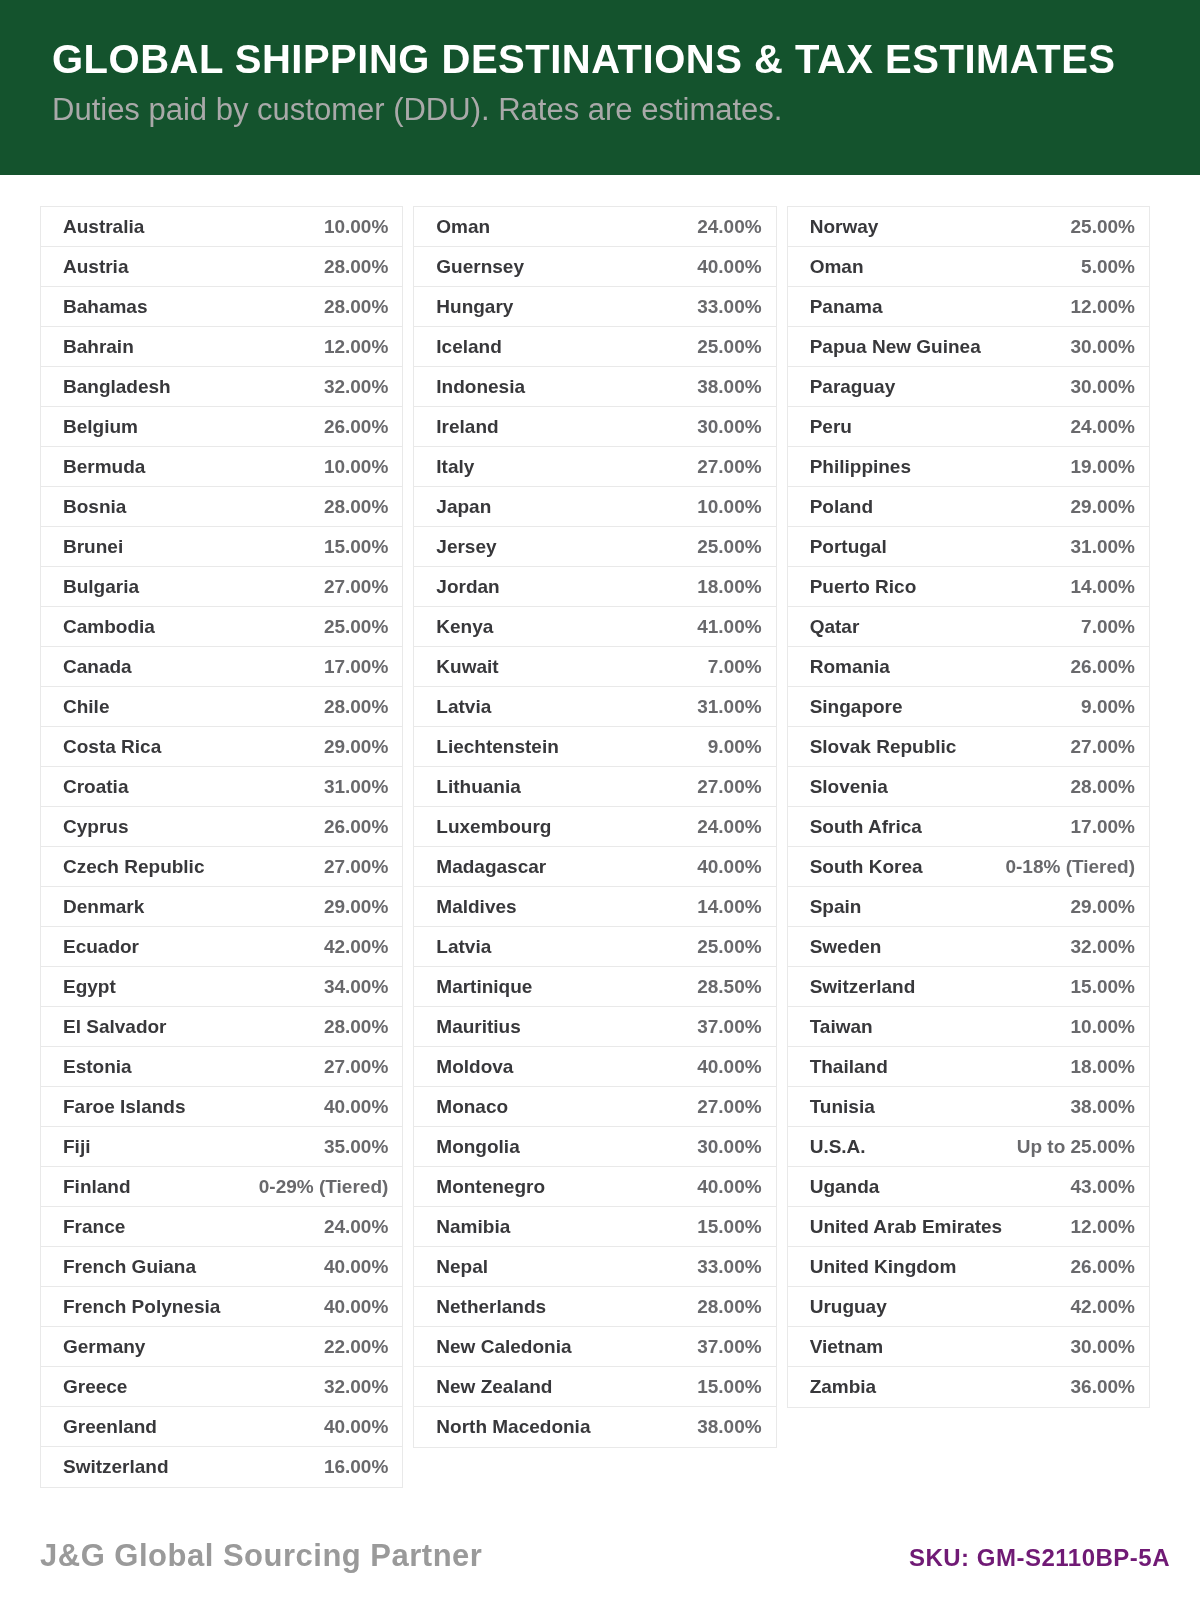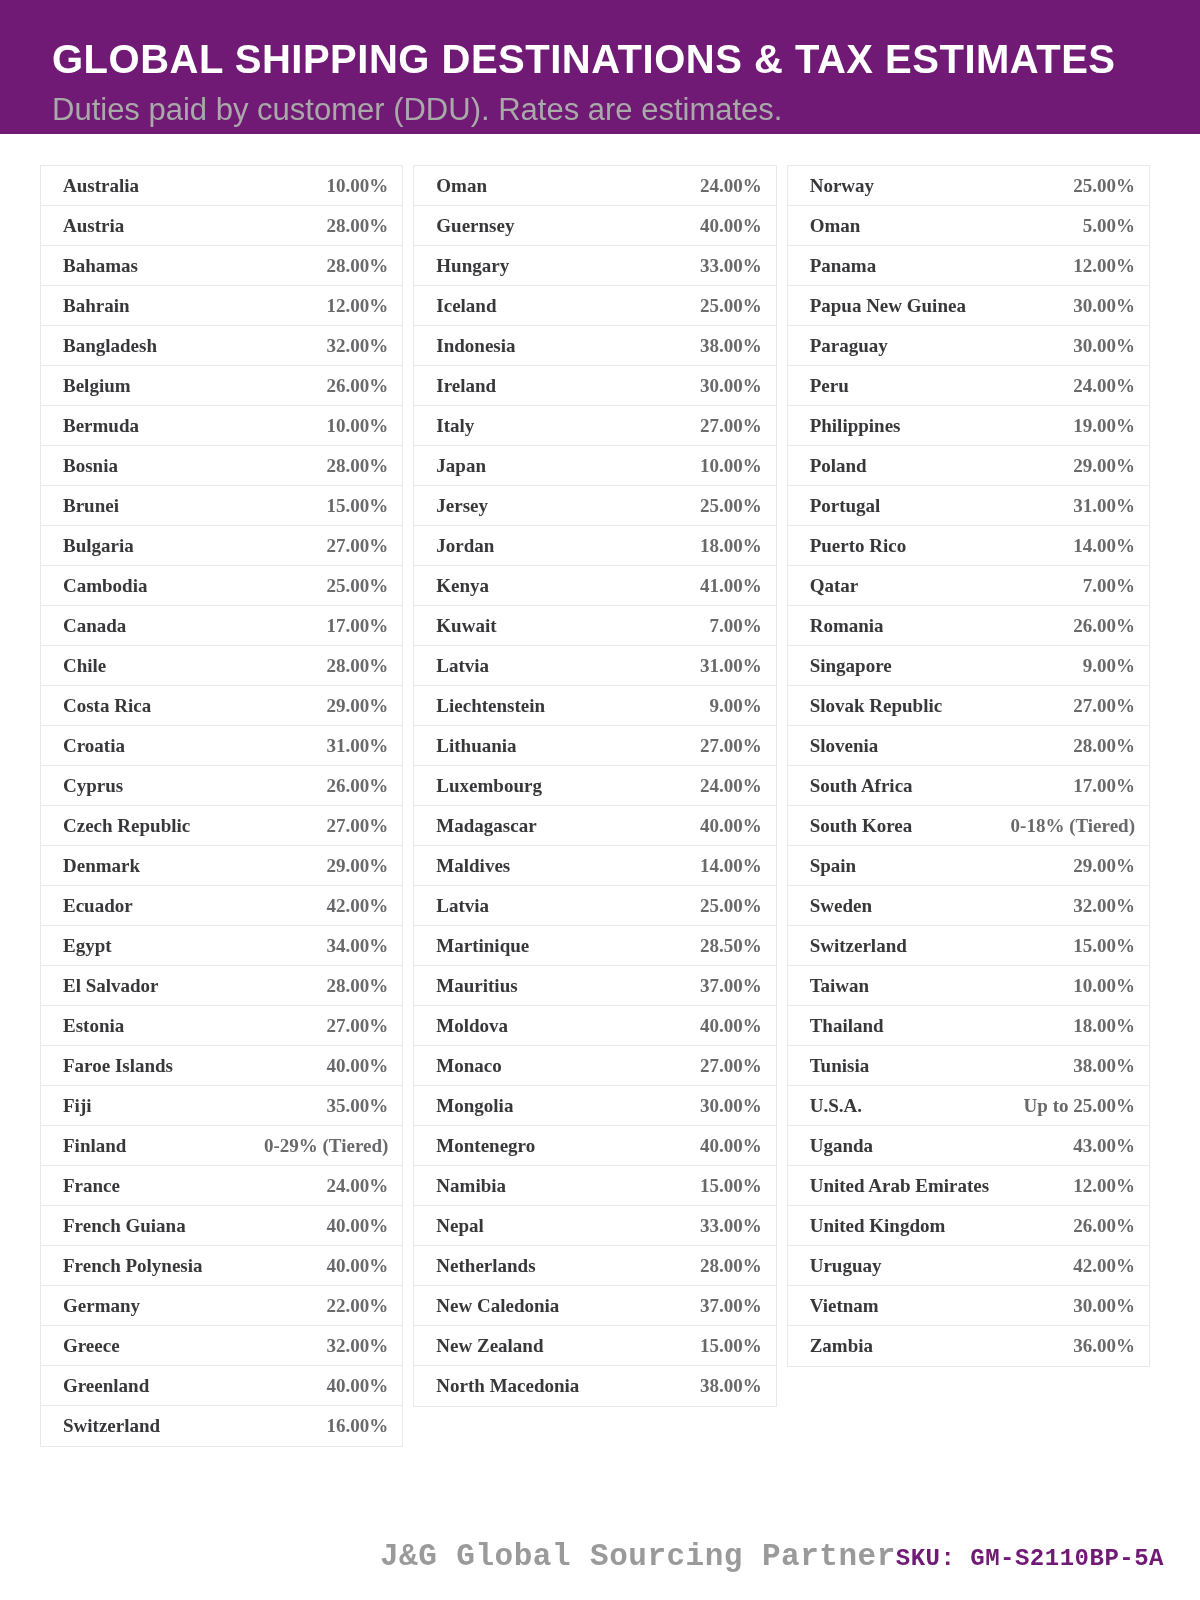--- a/index.html
+++ b/index.html
@@ -5,22 +5,22 @@
   * { margin: 0; padding: 0; box-sizing: border-box; }
   html, body { width: 1200px; }
   body {
     width: 1200px; height: 1600px;
     background: #ffffff;
     font-family: "Liberation Sans", sans-serif;
     position: relative;
     overflow: hidden;
   }
   .header {
-    height: 134px;
-    background: #701a75;
+    height: 175px;
+    background: #14532d;
     padding: 37px 52px 0 52px;
   }
   .header h1 {
     color: #ffffff;
     font-size: 40px;
     font-weight: 800;
     letter-spacing: 0.5px;
     white-space: nowrap;
   }
   .header p {
@@ -32,21 +32,20 @@
   .table-wrap {
     display: flex;
     align-items: flex-start;
     gap: 10px;
     margin: 31px 50px 0 40px;
   }
   .col {
     flex: 1 1 0;
     border: 1px solid #e9e9e9;
     background: #8b5cf6;
-    font-family: Liberation Serif, serif;
   }
   .row {
     display: flex;
     justify-content: space-between;
     align-items: center;
     height: 40px;
     padding: 0 14px 0 22px;
     border-bottom: 1px solid #e9e9e9;
     background: #ffffff;
   }
@@ -60,26 +59,25 @@
   .rate {
     color: #69696c;
     font-size: 19px;
     font-weight: 700;
     white-space: nowrap;
     text-align: right;
   }
   .footer {
     position: absolute;
     left: 40px;
-    right: 36px;
+    right: 30px;
     bottom: 26px;
     display: flex;
-    justify-content: flex-end;
+    justify-content: space-between;
     align-items: baseline;
-    font-family: Liberation Mono, monospace;
   }
   .brand {
     color: #9a9a9a;
     font-size: 31px;
     font-weight: 700;
     letter-spacing: 0.5px;
   }
   .sku {
     color: #701a75;
     font-size: 24px;

